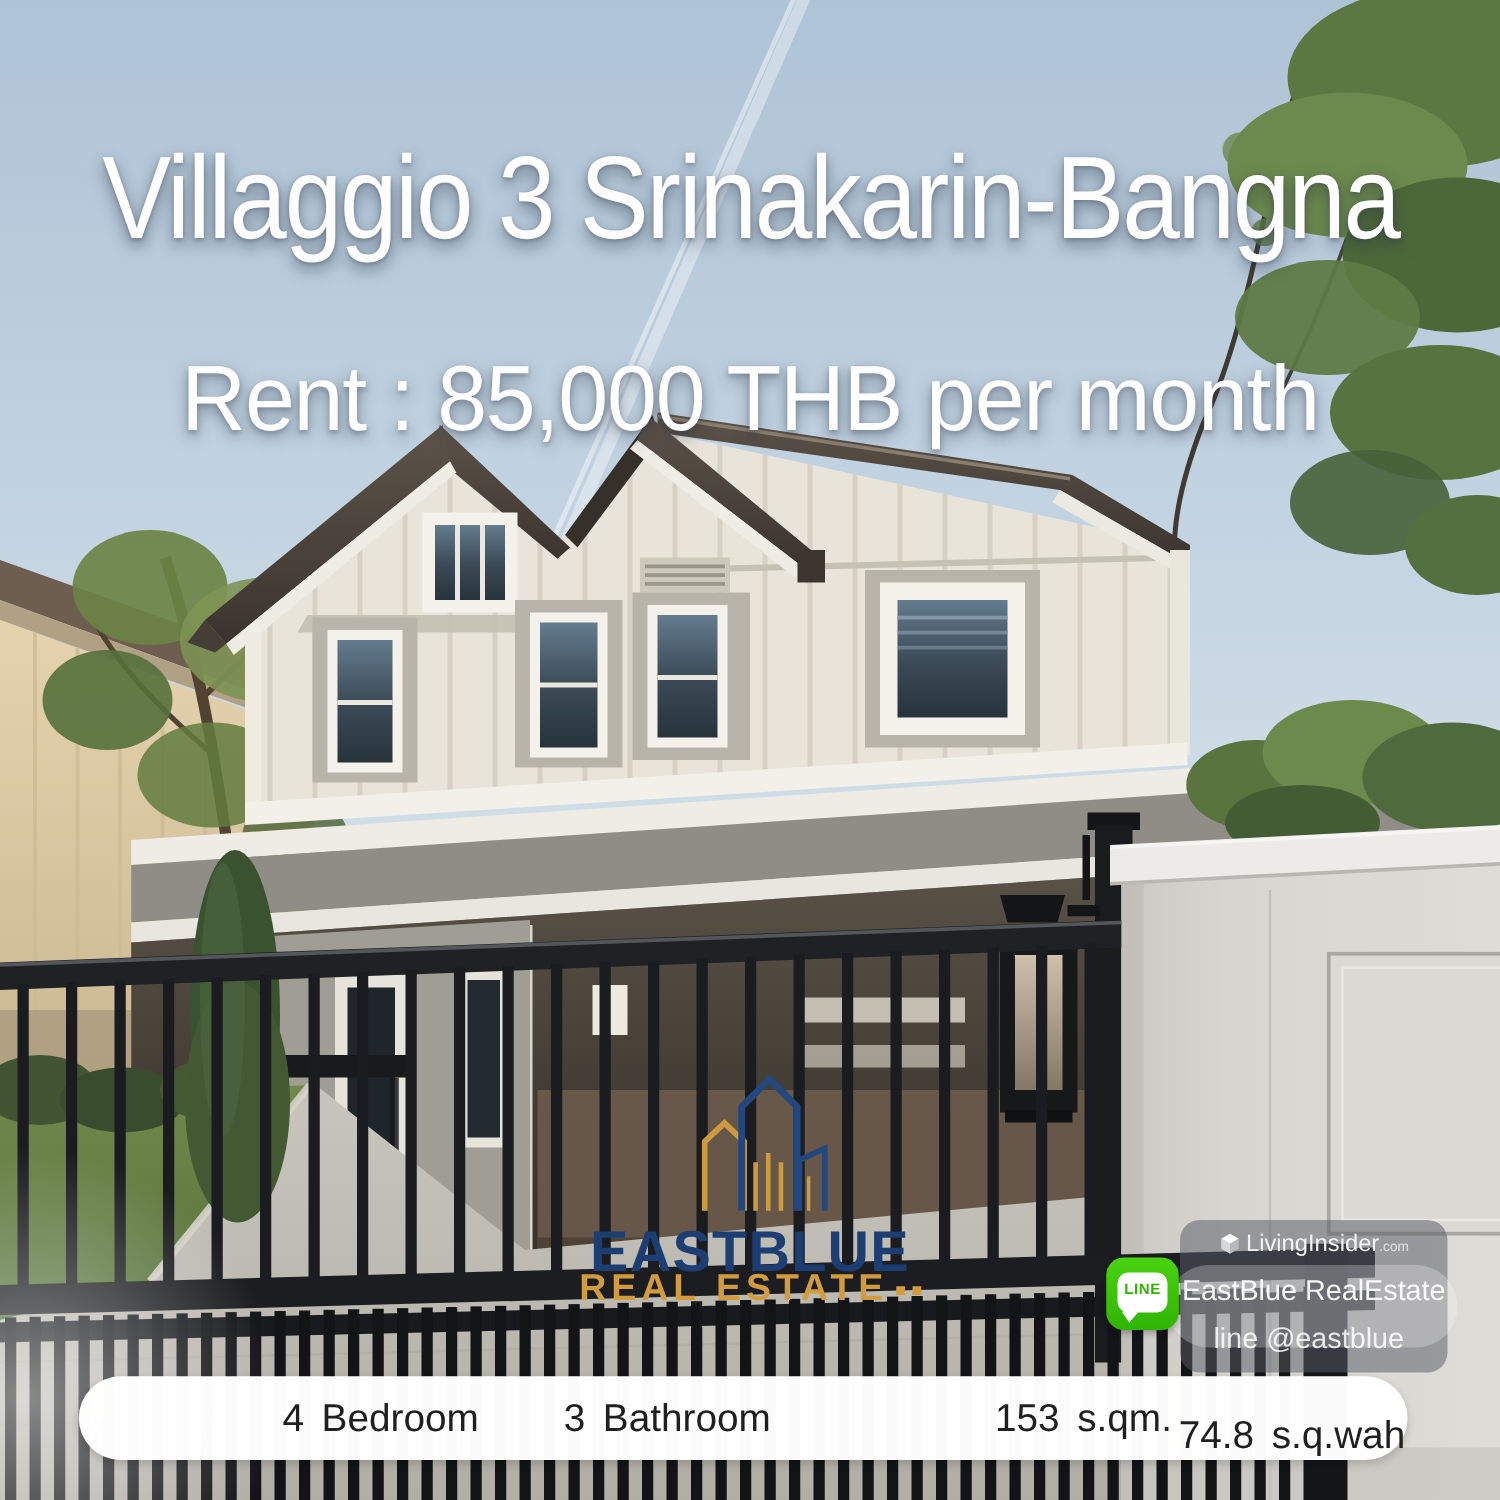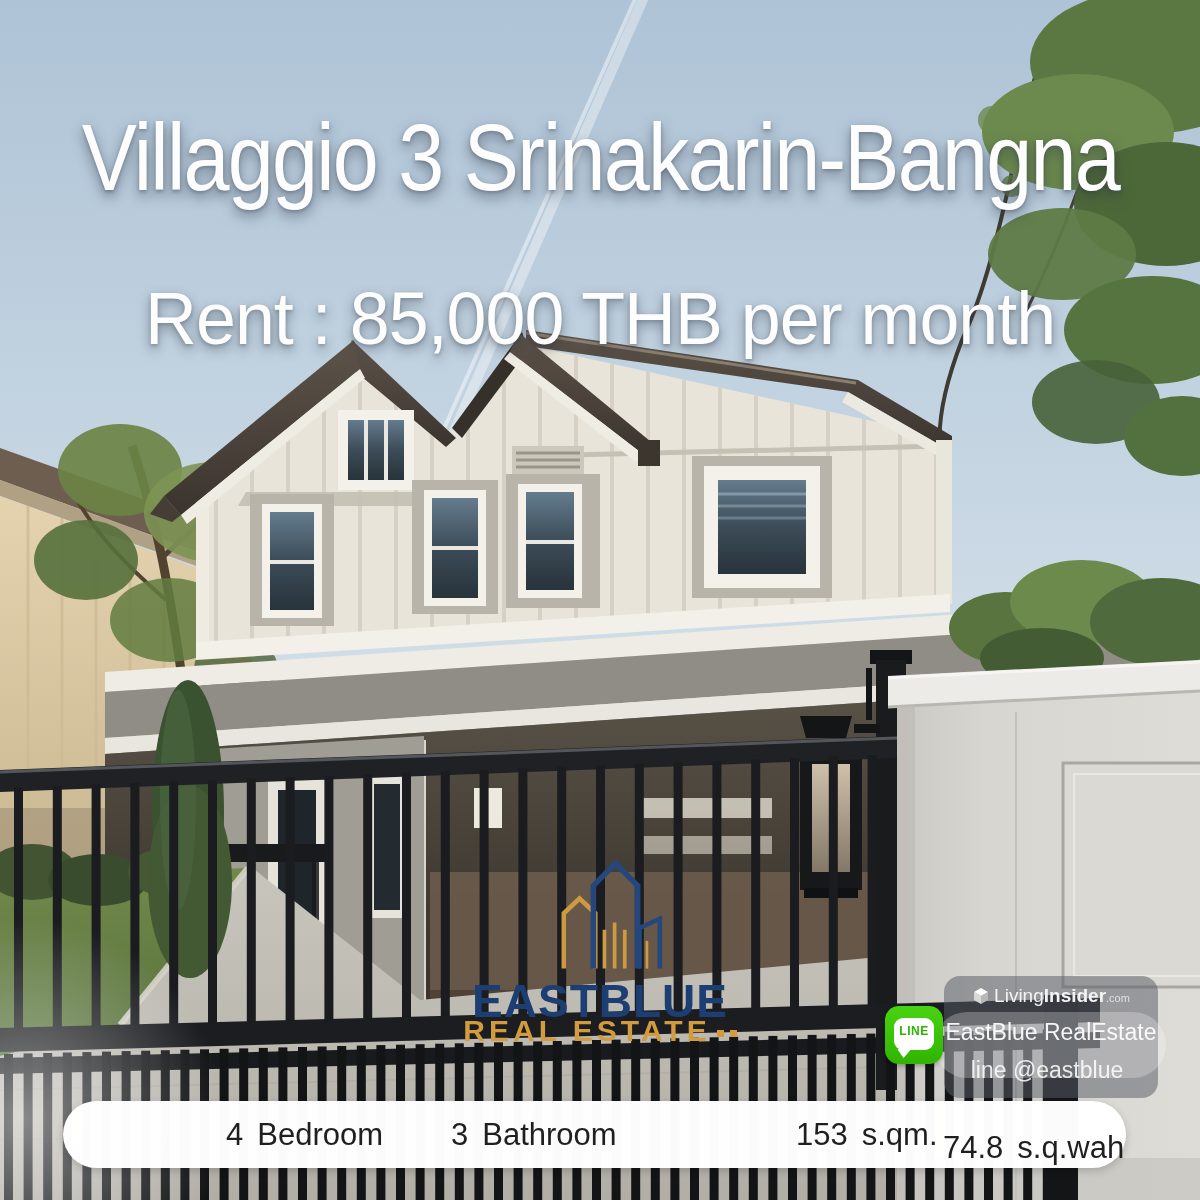--- a/index.html
+++ b/index.html
@@ -20,21 +20,21 @@
   .ebh{top:1032px;font-size:34px;letter-spacing:2px;color:rgba(228,231,235,.85);}
   .panel{position:absolute;left:944px;top:976px;width:214px;height:122px;border-radius:16px;
          background:rgba(88,92,102,.52);}
   .pill{position:absolute;left:934px;top:1012px;width:232px;height:66px;border-radius:33px;
         background:rgba(255,255,255,.26);}
   .wm-big{position:absolute;left:944px;top:1022px;width:214px;text-align:center;
           font-size:44px;color:rgba(255,255,255,.55);letter-spacing:0;}
   .li-row{position:absolute;left:944px;top:985px;width:214px;text-align:center;
           color:#f2f3f4;font-size:19px;white-space:nowrap;}
   .li-row .cube{display:inline-block;vertical-align:-3px;margin-right:4px;}
-  .li-row .b{font-weight:bold;}
+  .li-row .b{font-weight:normal;}
   .li-row .tld{font-size:11px;opacity:.8;}
   .ag-row{position:absolute;left:930px;top:1019px;width:242px;text-align:center;
           font-size:23px;color:rgba(255,255,255,.93);}
   .ln-row{position:absolute;left:944px;top:1057px;width:206px;text-align:center;
           font-size:23px;color:rgba(255,255,255,.85);}
   .line-badge{position:absolute;left:885px;top:1006px;width:58px;height:58px;border-radius:14px;
               background:linear-gradient(180deg,#48d312,#2fb400);box-shadow:0 2px 5px rgba(0,0,0,.3);}
   .line-bubble{position:absolute;left:9px;top:12px;width:40px;height:32px;border-radius:9px;background:#fff;
                text-align:center;font-size:12px;font-weight:bold;color:#2db400;line-height:27px;letter-spacing:.5px;}
   .line-bubble::after{content:"";position:absolute;left:5px;bottom:-5px;width:10px;height:10px;background:#fff;

